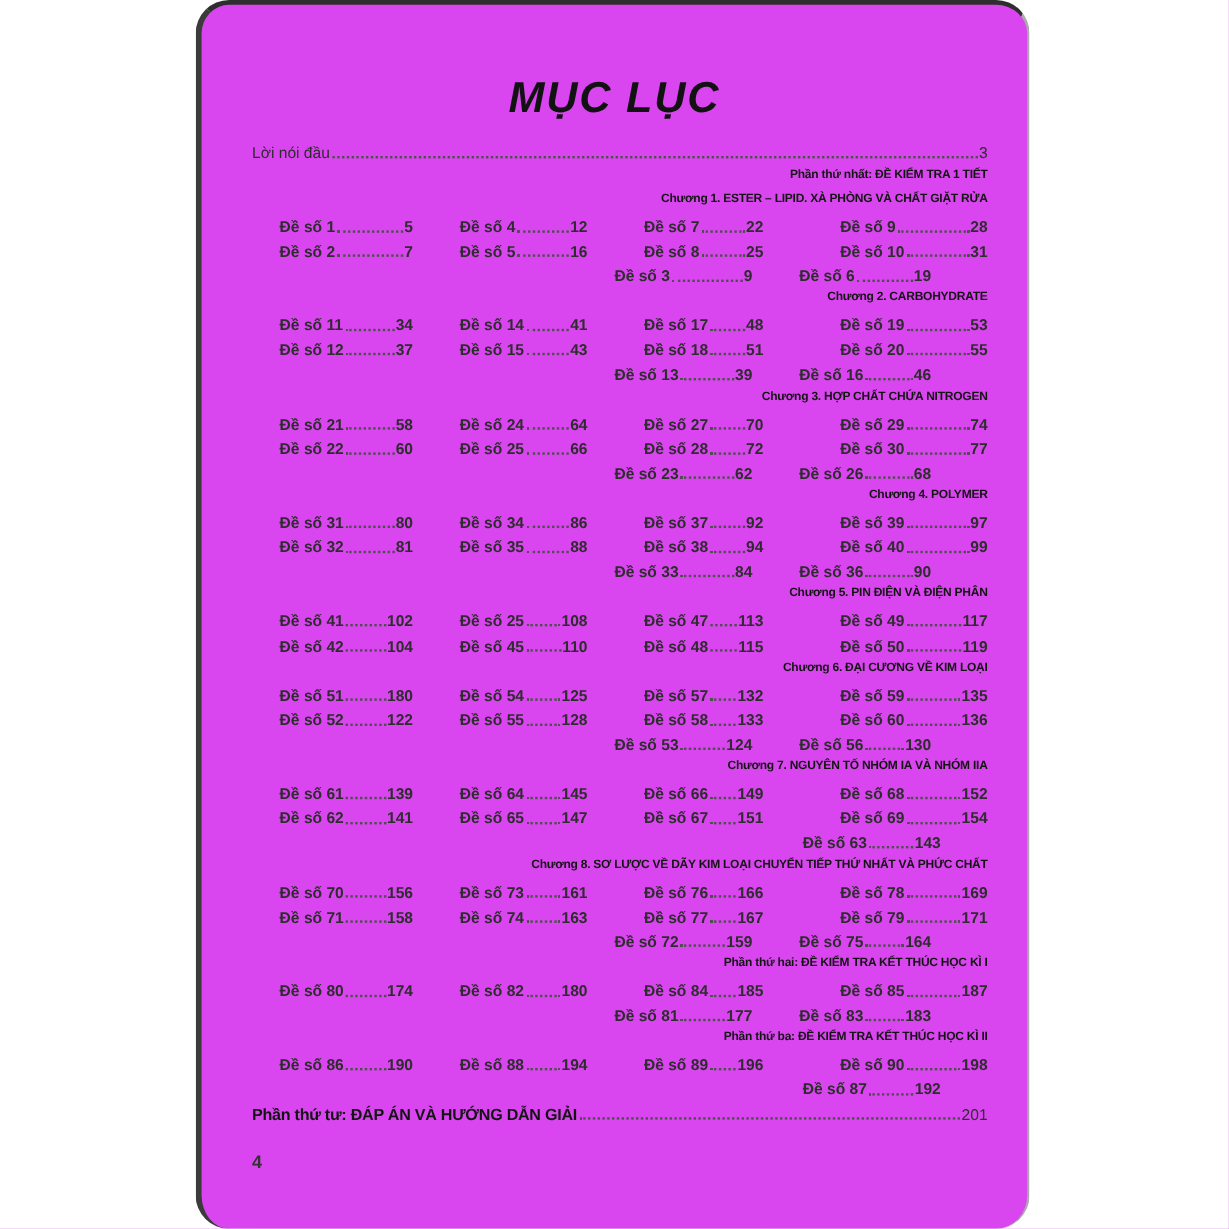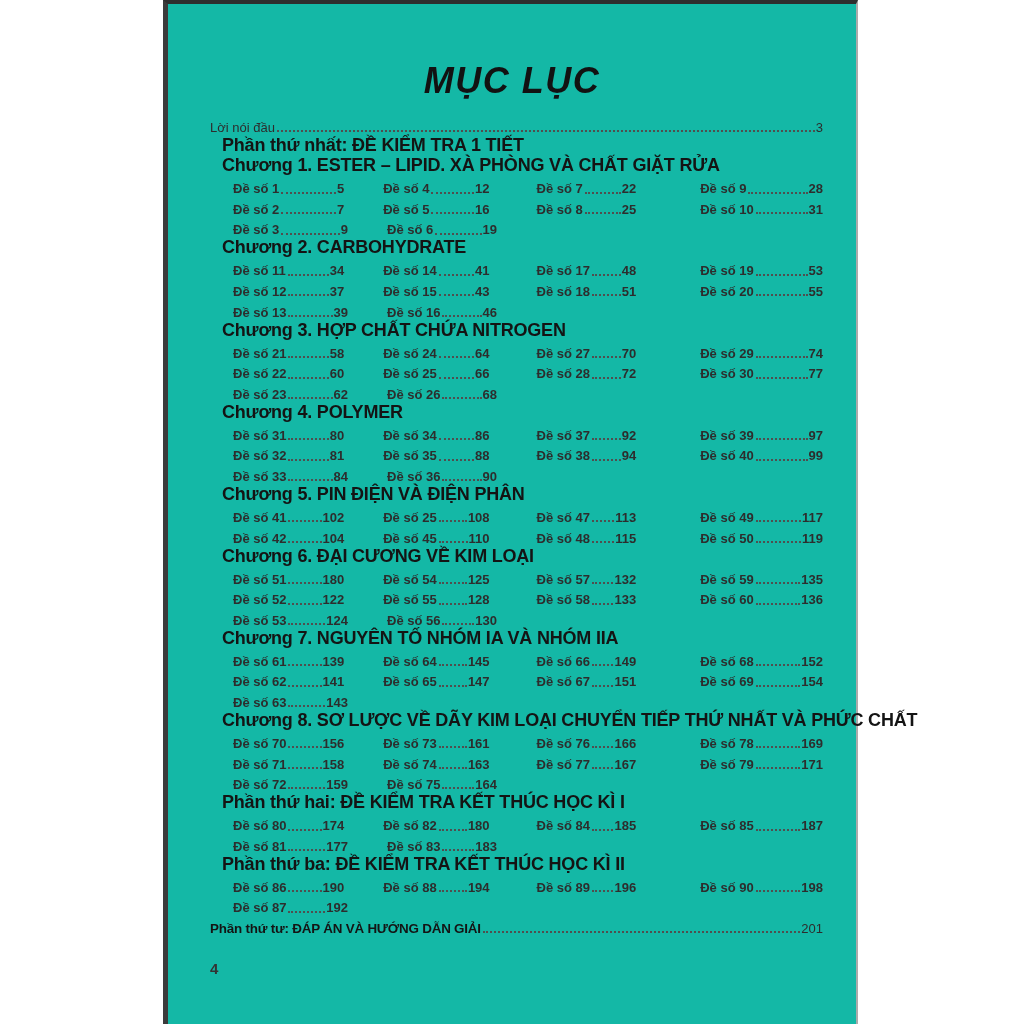--- a/index.html
+++ b/index.html
@@ -3,45 +3,47 @@
 <meta charset="utf-8">
 <style>
   html,body{margin:0;padding:0;}
   body{
     width:1024px;height:1024px;position:relative;overflow:hidden;
     background:#ffffff;
     font-family:"Liberation Sans","DejaVu Sans",sans-serif;
   }
   .photo{
     position:absolute;left:163px;top:0;width:688px;height:1020px;
-    background:#14b8a6;
+    background:#d946ef;
     border-left:5px solid #3b3b3b;
     border-top:4px solid #2e2e2e;
     border-right:2px solid #ababab;
+    border-radius:28px;
   }
   .title{
     text-align:center;
     font-style:italic;font-weight:bold;
     font-size:36px;line-height:1.15;
     letter-spacing:1.5px;
     margin:56px 0 0 0;
     color:#121212;
   }
   .toc{
     margin:13px 33px 0 42px;
   }
   .line{
     height:20.55px;
     display:flex;align-items:flex-end;
     font-size:13px;color:#2d2d2d;
     white-space:nowrap;
+    justify-content:flex-end;
   }
   .line > *{line-height:1.1;}
   .heading{
-    font-weight:bold;color:#141414;font-size:18px;
+    font-weight:bold;color:#141414;font-size:10px;
     letter-spacing:-0.2px;
     align-items:center;
     padding-left:12px;
   }
   .entries{padding-left:23px;}
   .cell{display:flex;align-items:flex-end;font-weight:600;}
   .cell:nth-child(1){width:115px;margin-right:39px;}
   .cell:nth-child(2){width:110px;margin-right:47px;}
   .cell:nth-child(3){width:103px;margin-right:64px;}
   .cell:nth-child(4){width:127px;}

